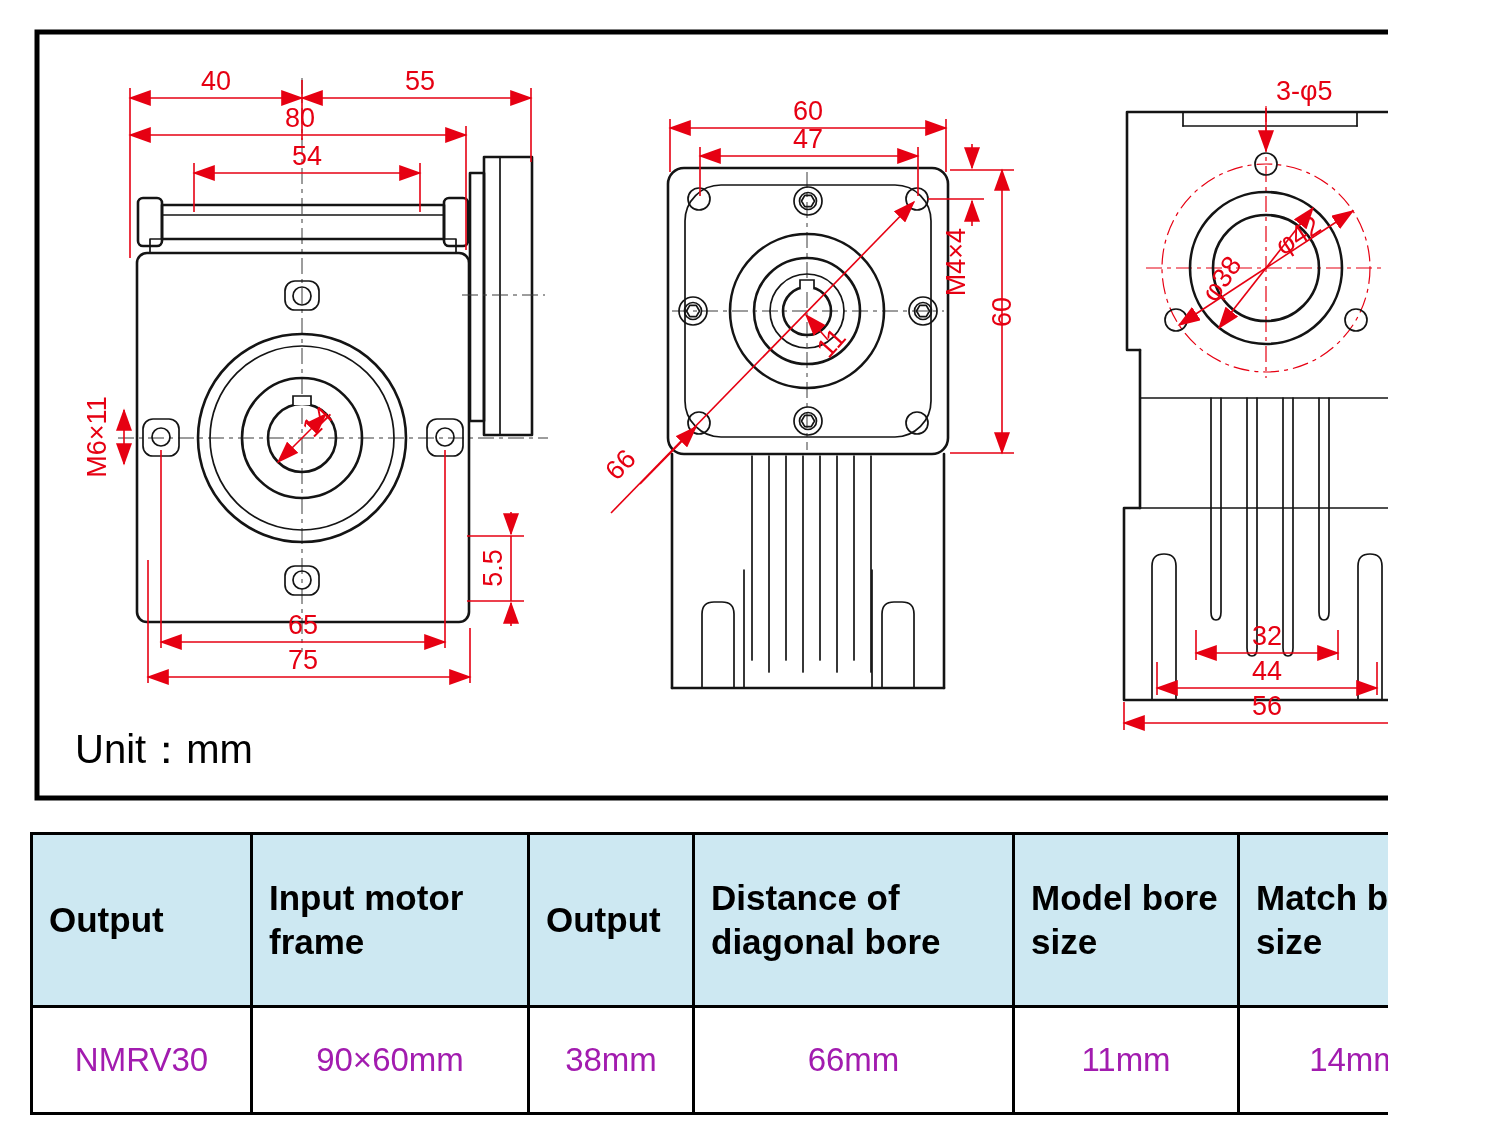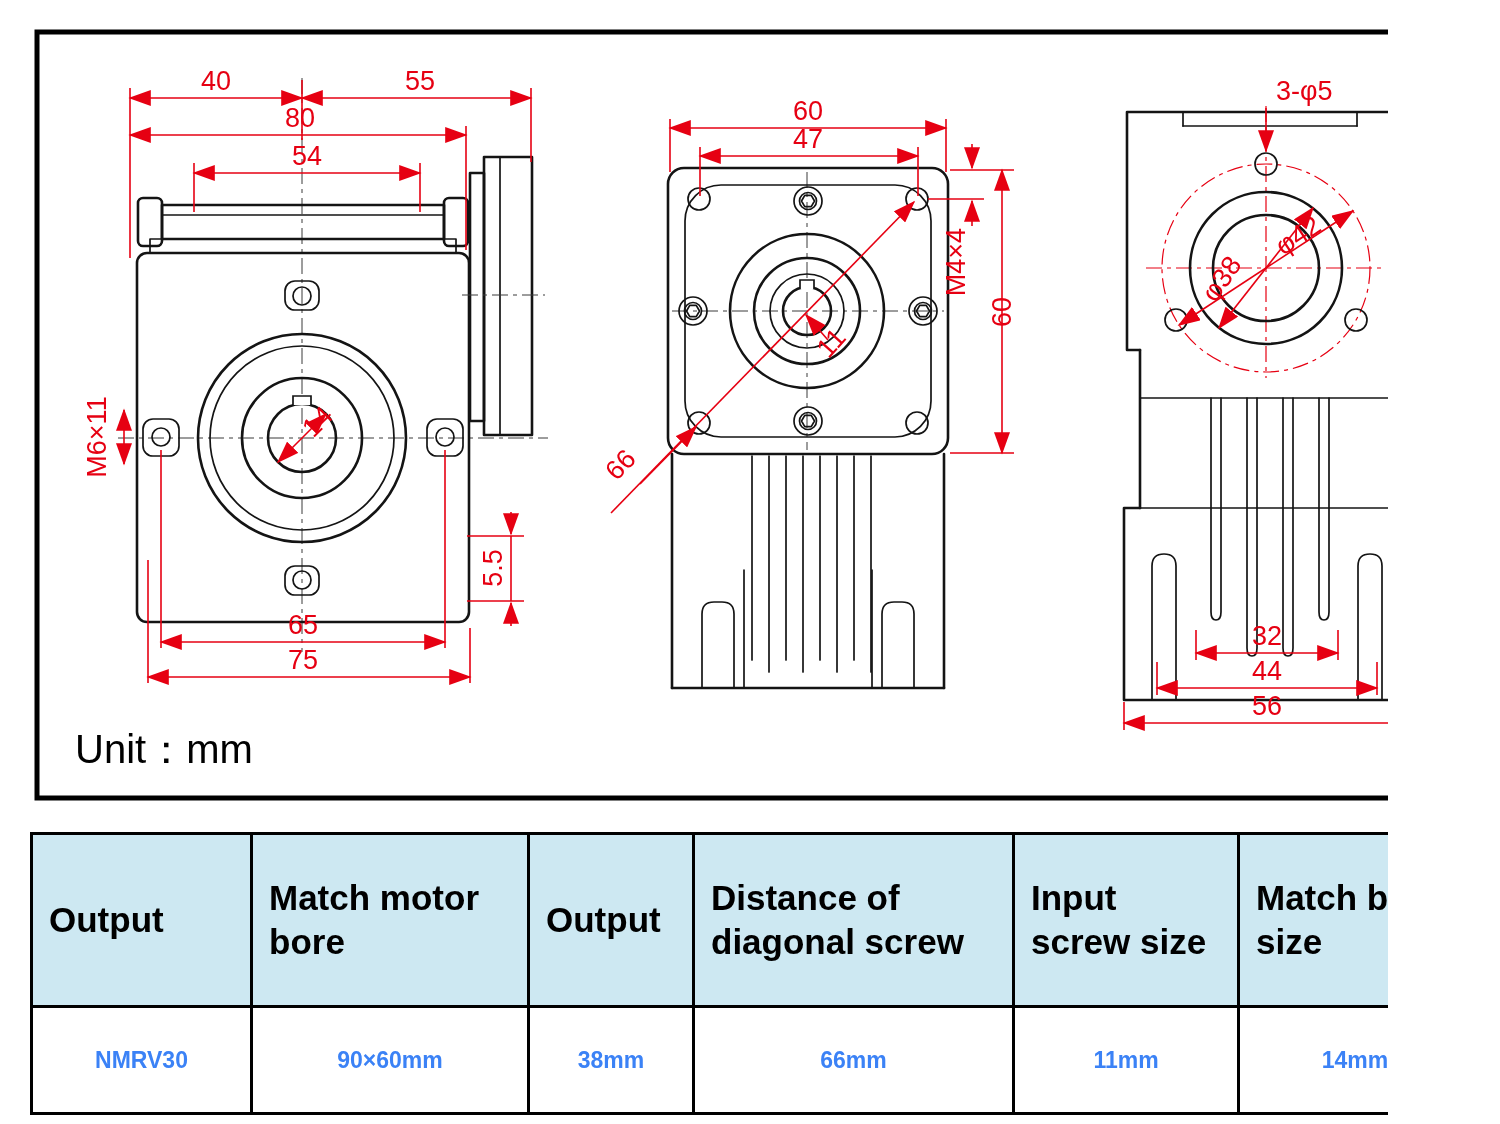--- a/index.html
+++ b/index.html
@@ -16,22 +16,22 @@
   .dim{fill:none;stroke:#e60012;stroke-width:1.6;}
   .dimt{fill:#e60012;font-size:27px;font-family:"Liberation Sans",sans-serif;}
   .ut{fill:#000;font-size:40px;font-family:"Liberation Sans",sans-serif;}
 
   
   .spec-table{position:absolute;left:30px;top:832px;width:1440px;border-collapse:collapse;
               table-layout:fixed;background:#fff;}
   .spec-table th,.spec-table td{border:3px solid #000;}
   .spec-table th{background:#cde8f2;font-size:35px;font-weight:bold;text-align:left;
                  padding:10px 16px;height:150px;vertical-align:middle;line-height:1.25;color:#000;}
-  .spec-table td{font-size:23px;font-weight:bold;text-align:center;height:102px;
-                 vertical-align:middle;color:#3b82f6;}
+  .spec-table td{font-size:33px;font-weight:normal;text-align:center;height:102px;
+                 vertical-align:middle;color:#a21caf;}
 </style>
 </head>
 <body>
 
 <div class="page">
 
 <svg class="drawing" width="1500" height="820" viewBox="0 0 1500 820">
   <defs>
     <marker id="ae" markerWidth="14" markerHeight="10" refX="13" refY="5" orient="auto">
       <path d="M0,0 L14,5 L0,10 z" fill="#e60012"></path>
@@ -279,24 +279,24 @@
     <col style="width:220px">
         <col style="width:277px">
         <col style="width:165px">
     <col style="width:320px">
         <col style="width:225px">
         <col style="width:233px">
   </colgroup>
   <thead>
     <tr>
       <th>Output</th>
-      <th>Match motor bore</th>
+      <th>Input motor frame</th>
       <th>Output</th>
-      <th>Distance of diagonal screw</th>
-      <th>Input screw size</th>
+      <th>Distance of diagonal bore</th>
+      <th>Model bore size</th>
       <th>Match bore size</th>
     </tr>
   </thead>
   <tbody>
     <tr>
       <td>NMRV30</td>
       <td>90×60mm</td>
       <td>38mm</td>
       <td>66mm</td>
       <td>11mm</td>

